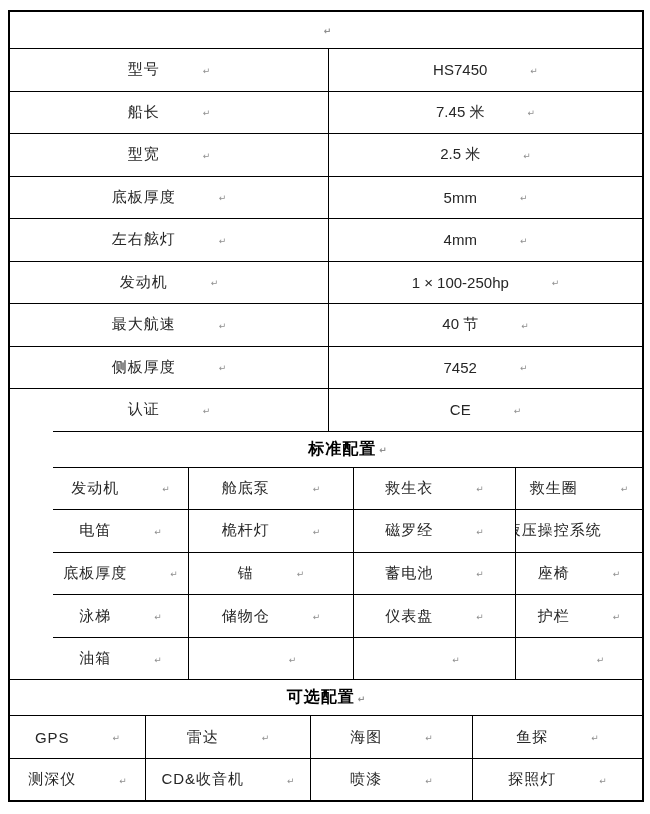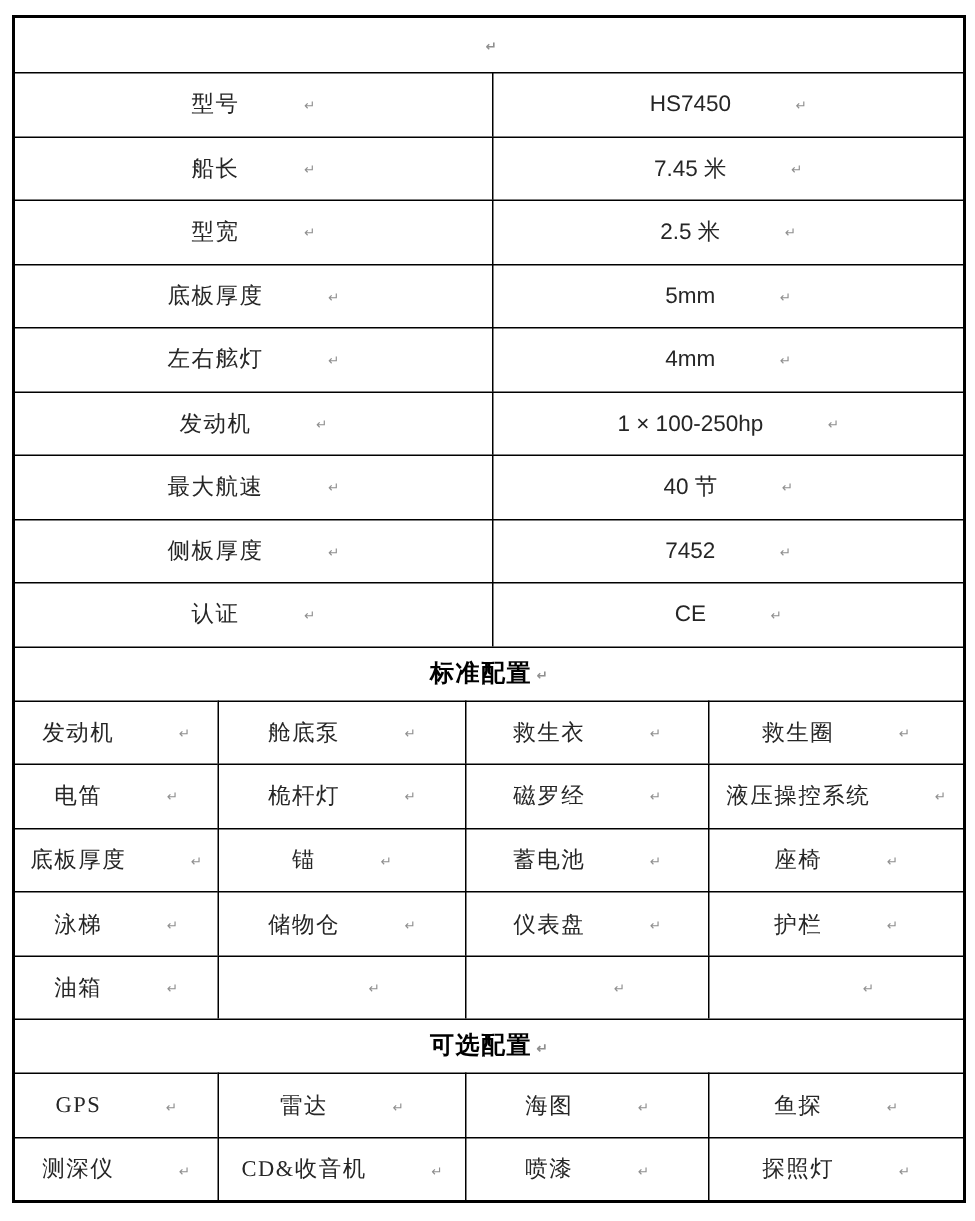--- a/index.html
+++ b/index.html
@@ -27,25 +27,25 @@
     background: #ffffff;
   }
   .section { display: grid; }
   .section-a {
     grid-template-columns: 318px 1fr;
     grid-template-rows: 36px repeat(9, 42.5px);
   }
   .section-b {
     grid-template-columns: 135px 165px 162px 1fr;
     grid-template-rows: 36px repeat(5, 42.6px);
+    margin-left: 43px;
   }
   .section-c {
     grid-template-columns: 135px 165px 162px 1fr;
     grid-template-rows: 36px repeat(2, 42.5px);
-    font-family: Liberation Serif, serif;
   }
   .stitle {
     grid-column: 1 / -1;
     display: flex;
     align-items: center;
     justify-content: center;
     font-weight: bold;
     font-size: 16px;
     color: #000000;
     letter-spacing: 1px;

